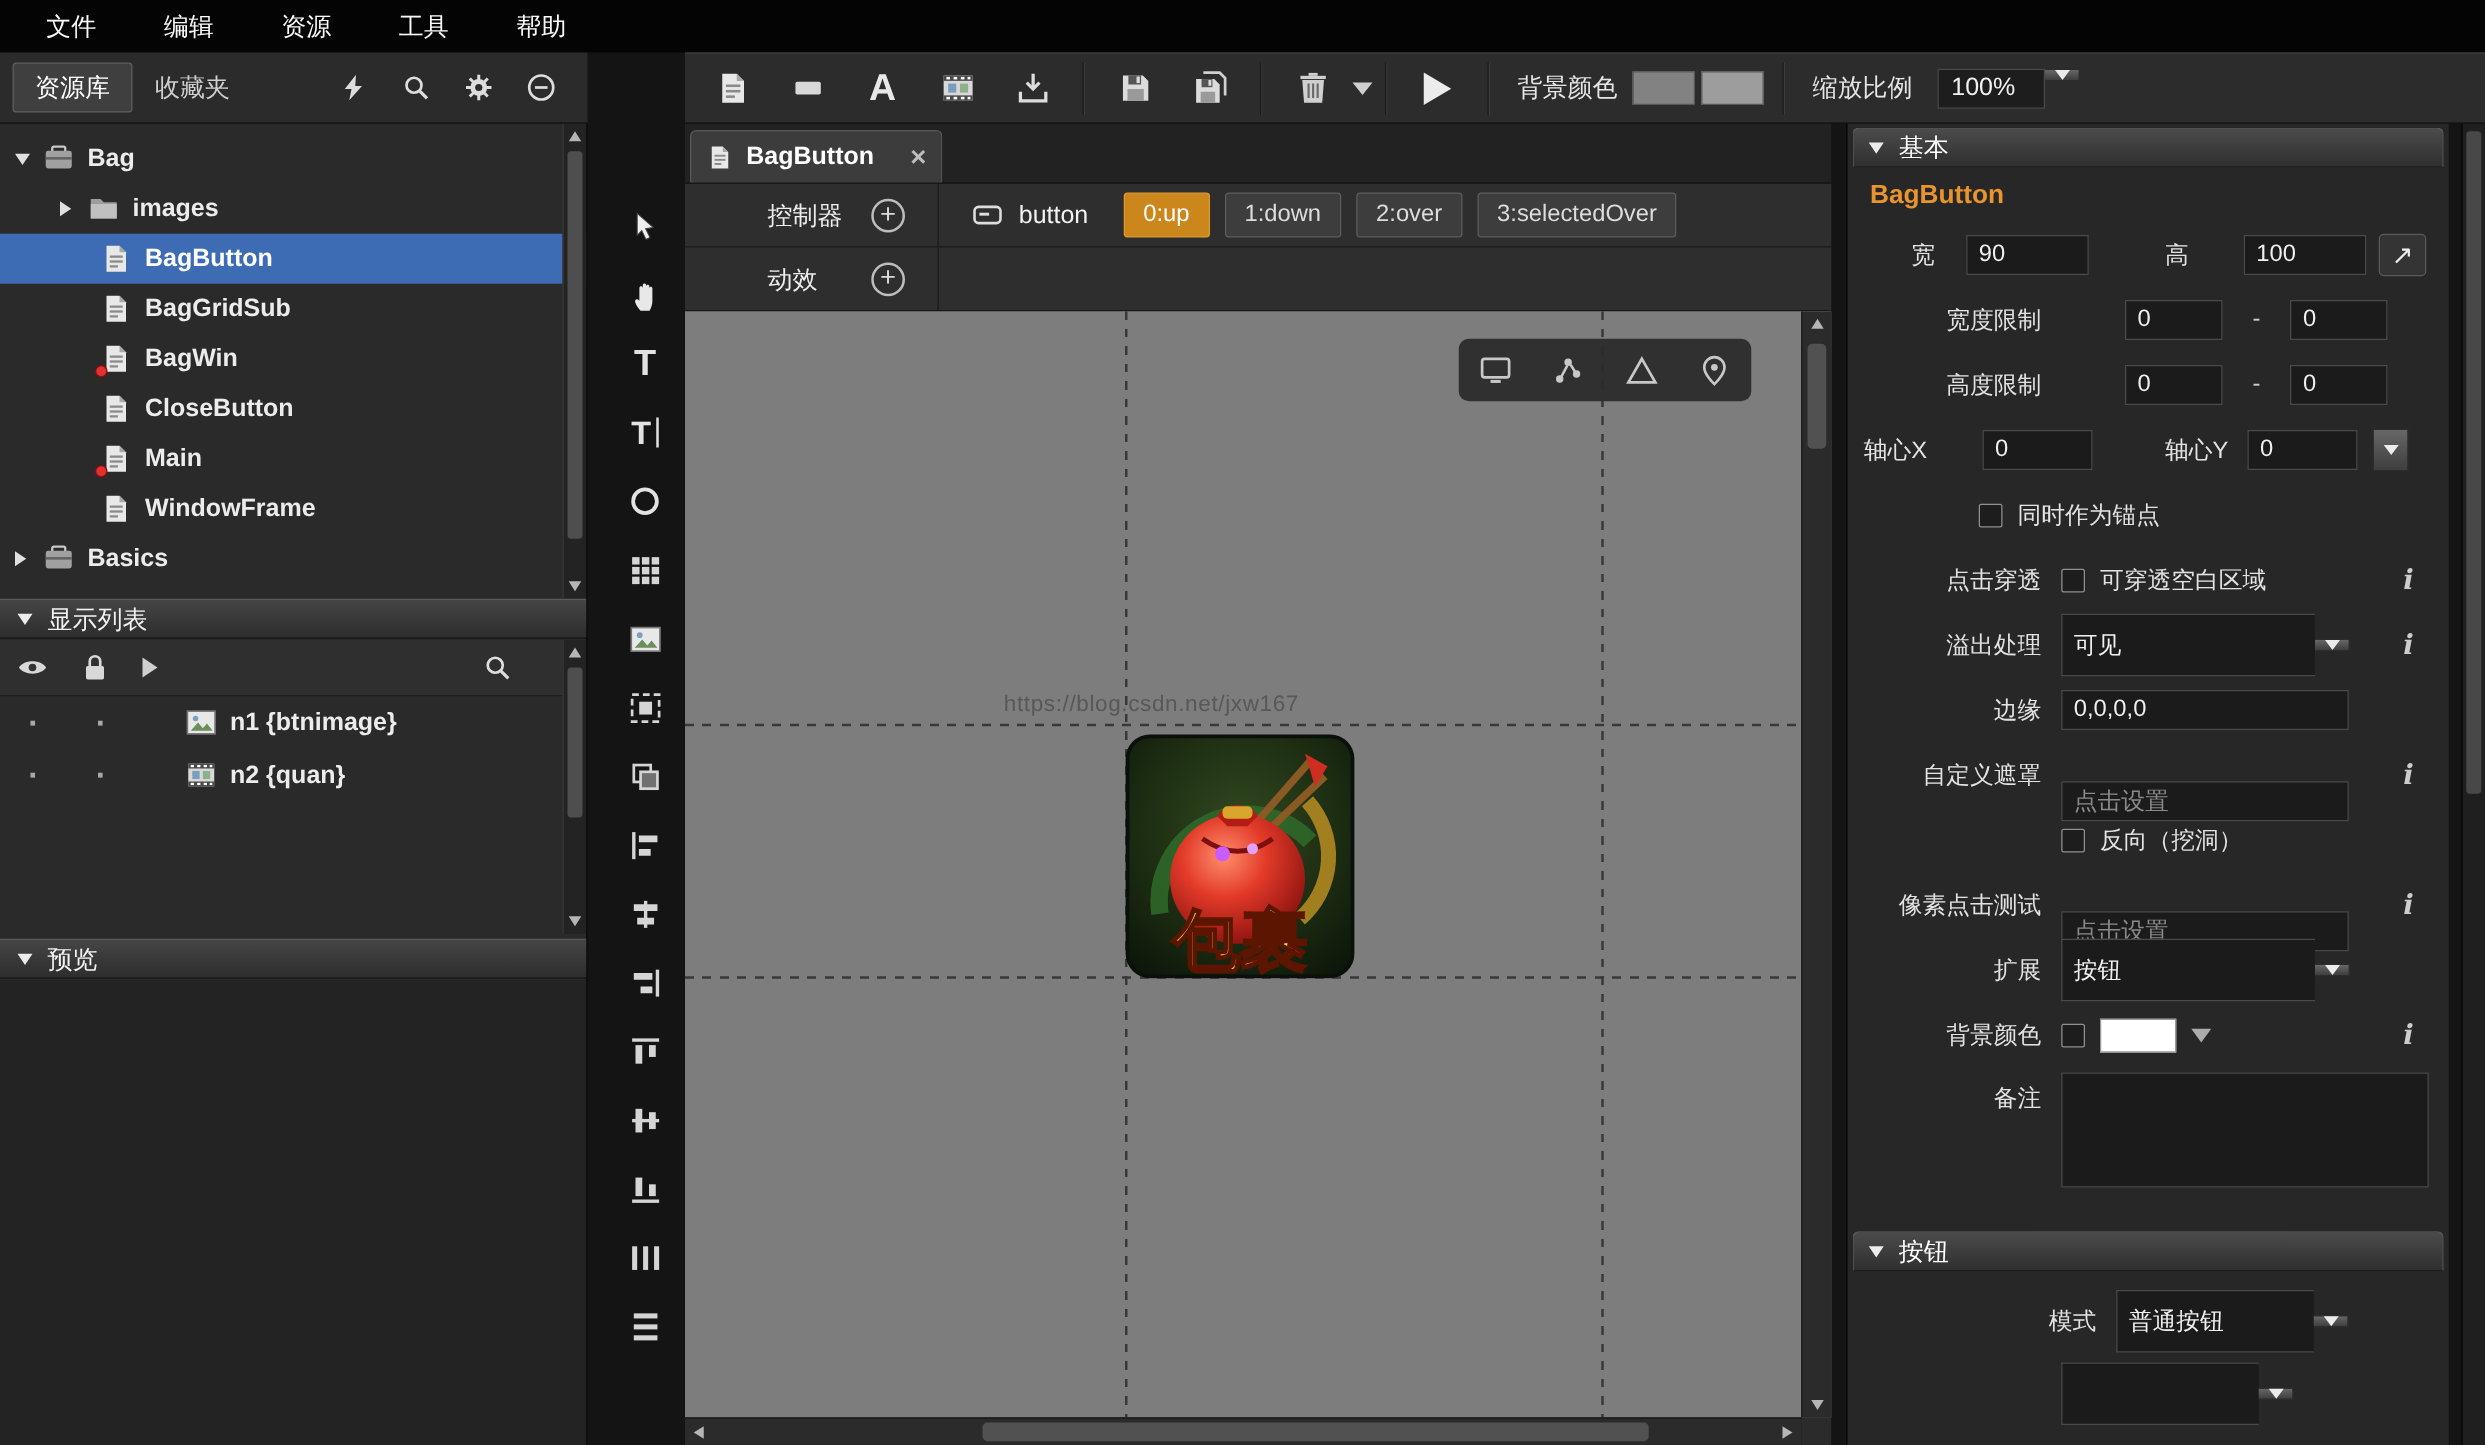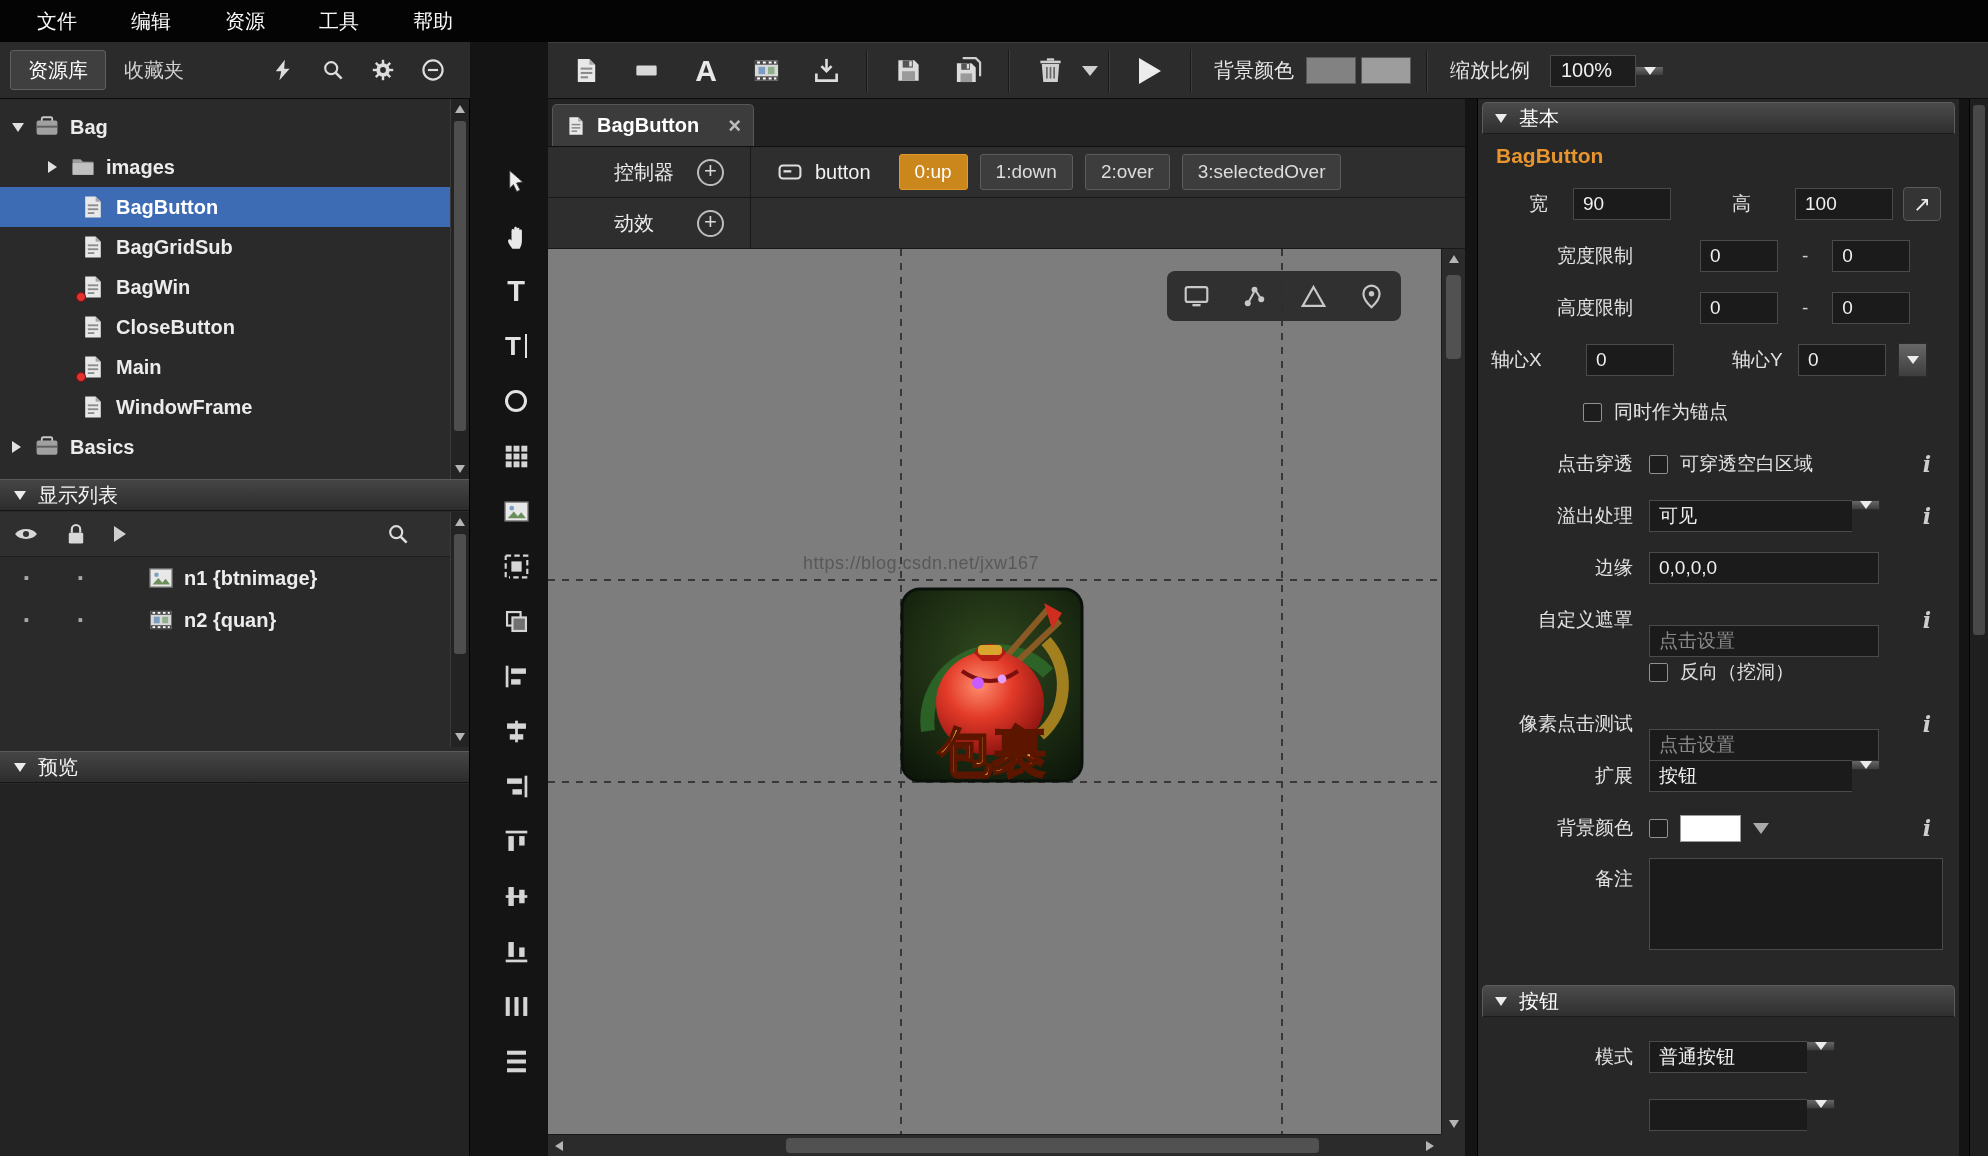--- a/index.html
+++ b/index.html
@@ -21,21 +21,21 @@
 
   .main-toolbar{position:absolute;left:548px;right:0;top:0;height:100%;background:#2c2c2c;border-top:1px solid #3d3d3d;border-bottom:1px solid #0c0c0c;display:flex;align-items:center;box-sizing:border-box;padding-left:8px;}
   .mtb-btn{width:46px;height:44px;display:flex;align-items:center;justify-content:center;margin:0 7px;}
   .mtb-btn svg{width:29px;height:29px;}
   .mtb-sep{width:1px;height:42px;background:#191919;border-right:1px solid #3d3d3d;margin:0 10px;}
   .glyphA::before{content:"A";font-size:30px;font-weight:bold;color:#e8e8e8;}
   .dd-caret{width:0;height:0;border-left:8px solid transparent;border-right:8px solid transparent;border-top:10px solid #cfcfcf;margin-left:2px;}
   .play-tri{width:0;height:0;border-left:22px solid #ececec;border-top:13px solid transparent;border-bottom:13px solid transparent;}
   .tb-label{font-size:20px;color:#e5e5e5;margin:0 12px;white-space:nowrap;}
   .swatch{width:50px;height:27px;margin-right:5px;border:1px solid #585858;box-sizing:border-box;}
-  .zoom-box{display:flex;margin-left:8px;align-items:center;}
+  .zoom-box{display:flex;margin-left:8px;align-items:flex-start;}
   .zoom-field{width:86px;height:32px;background:#1d1d1d;border:1px solid #4a4a4a;color:#f0f0f0;font-size:20px;display:flex;align-items:center;padding:0 10px;box-sizing:border-box;}
   .ddbtn{width:27px;background:linear-gradient(#676767,#3e3e3e);border:1px solid #2c2c2c;border-left:none;display:flex;align-items:center;justify-content:center;}
   .ddbtn::after{content:"";border-left:6px solid transparent;border-right:6px solid transparent;border-top:8px solid #ececec;}
 
   
   .content{position:absolute;top:99px;left:0;right:0;bottom:0;}
 
   
   .sidebar{position:absolute;left:0;top:0;width:470px;height:100%;background:#2a2a2a;border-right:1px solid #000;box-sizing:border-box;}
   .tree{position:absolute;top:0;left:0;right:0;height:380px;padding-top:8px;box-sizing:border-box;overflow:hidden;}
@@ -125,34 +125,34 @@
   
   .inspector{position:absolute;left:1477px;top:0;width:482px;height:100%;background:#272727;overflow:hidden;box-sizing:border-box;border-left:1px solid #000;}
   .isec-header{margin:3px 4px 0;height:32px;background:linear-gradient(#4b4b4b,#2f2f2f);border:1px solid #5c5c5c;border-bottom-color:#1c1c1c;border-radius:5px 5px 0 0;display:flex;align-items:center;gap:12px;padding:0 12px;font-size:20px;color:#fff;box-sizing:border-box;}
   .isec-header.btn-header{margin-top:25px;}
   .comp-link{height:44px;display:flex;align-items:center;padding-left:18px;color:#e8952f;font-size:21px;font-weight:600;}
   .prop-row{height:52px;display:flex;align-items:center;}
   .plabel{width:155px;margin-right:16px;text-align:right;font-size:19px;color:#e2e2e2;flex:none;}
   .pinput{height:32px;background:#1b1b1b;border:1px solid #4a4a4a;color:#f0f0f0;font-size:19px;display:flex;align-items:center;padding:0 9px;box-sizing:border-box;}
   .pinput.ph{color:#8a8a8a;margin-top:41px;}
   .w98{width:98px;} .w78{width:78px;} .w88{width:88px;} .w230{width:203px;} .w241{width:241px;} .w158{width:158px;}
-  .pdrop{display:flex;align-items:flex-start;height:32px;}
+  .pdrop{display:flex;align-items:center;height:50px;}
   .pdrop .pinput{height:100%;border-right:none;}
   .dash{color:#cfcfcf;font-size:19px;margin:0 24px;}
   .info{margin-left:auto;margin-right:28px;font-style:italic;font-weight:bold;font-size:22px;font-family:"DejaVu Serif","Liberation Serif",serif;color:#cdcdcd;}
   .info::before{content:"i";}
   .cb{width:19px;height:19px;background:#1d1d1d;border:1px solid #909090;border-radius:2px;flex:none;box-sizing:border-box;}
   .cb-label{font-size:19px;color:#e2e2e2;margin-left:12px;}
   .expand-btn{width:38px;height:34px;background:#343434;border:1px solid #5a5a5a;border-radius:4px;color:#ececec;display:flex;align-items:center;justify-content:center;font-size:21px;margin-left:10px;box-sizing:border-box;}
   .expand-btn::before{content:"\2197";}
   .tri-plain{width:0;height:0;border-left:8px solid transparent;border-right:8px solid transparent;border-top:11px solid #ababab;margin-left:12px;}
   .remark-row{height:102px;align-items:flex-start;padding-top:4px;}
   .remark-row .plabel{padding-top:8px;}
   .remark-box{width:294px;height:92px;background:#1b1b1b;border:1px solid #4a4a4a;box-sizing:border-box;}
-  .mode-row{margin-top:14px;}
+  .mode-row{margin-top:14px;padding-left:44px;}
   .partial-row{margin-top:6px;}
   .bg-swatch{width:61px;height:27px;border:1px solid #9a9a9a;box-sizing:border-box;margin-left:12px;}
 
   .right-scroll{position:absolute;right:0;top:0;width:19px;height:100%;background:#1f1f1f;border-left:1px solid #000;box-sizing:border-box;}
   .rs-thumb{position:absolute;top:6px;left:3px;right:3px;height:530px;background:#484848;border-radius:3px;}
 
   .hidden-defs{position:absolute;width:0;height:0;overflow:hidden;}
 </style>
 </head>
 <body>

